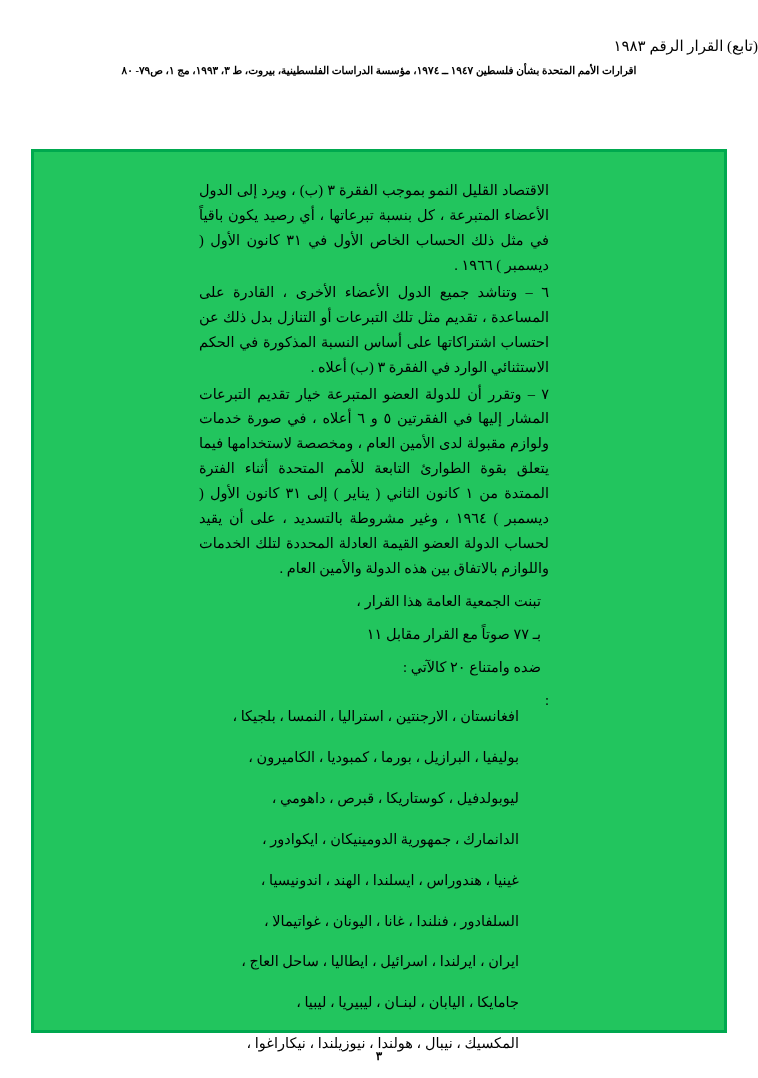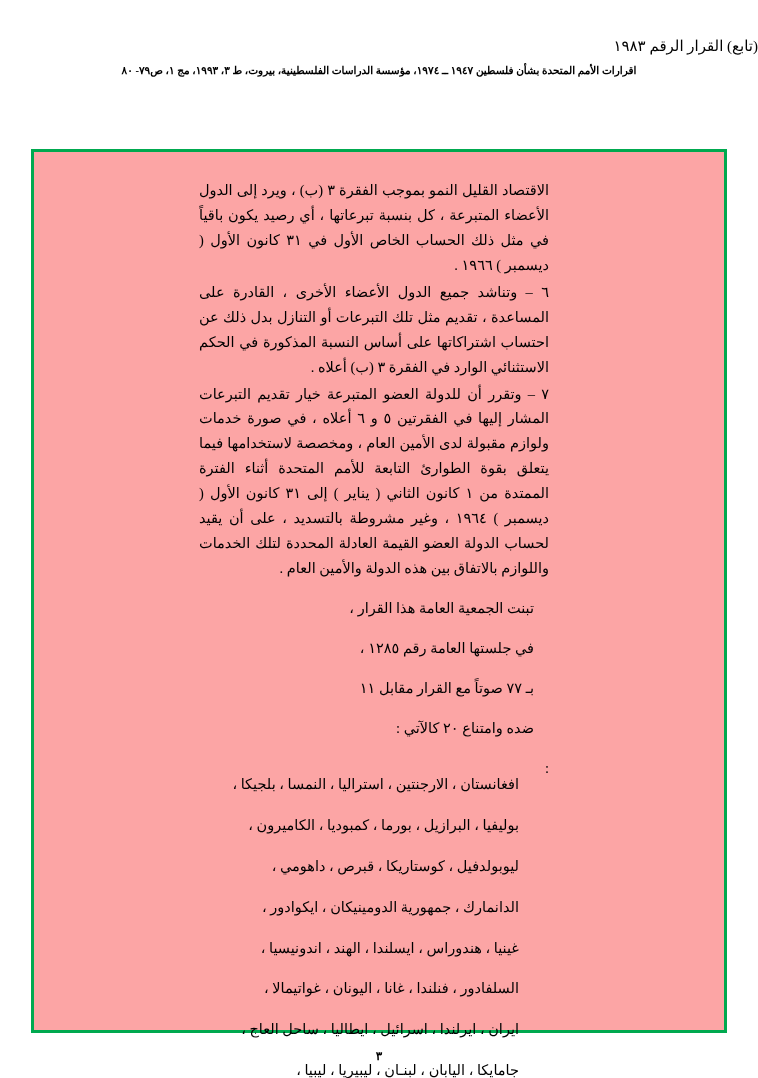--- a/index.html
+++ b/index.html
@@ -37,42 +37,42 @@
     direction: rtl;
   }
   .frame {
     position: absolute;
     left: 31px;
     top: 112px;
     width: 696px;
     height: 884px;
     border: 3px solid #00a94f;
     box-sizing: border-box;
-    background: #fca5a5;
+    background: #22c55e;
   }
   .body-col {
     position: absolute;
     right: 175px;
     top: 26px;
     width: 350px;
     direction: rtl;
     text-align: justify;
     text-align-last: right;
     font-size: 14.5px;
     line-height: 1.72;
   }
   .para {
     margin: 0 0 2px 0;
     text-align: justify;
     text-align-last: right;
   }
   .short {
     text-align: right;
     text-align-last: right;
-    margin: 15px;
+    margin: 8px;
   }
   .block-votes {
     margin-top: 2px;
   }
   .vote-row {
     display: flex;
     flex-direction: row;
     direction: rtl;
     margin: 0;
   }
@@ -114,21 +114,20 @@
     <div class="body-col">
 
       <p class="para">الاقتصاد القليل النمو بموجب الفقرة ٣ (ب) ، ويرد إلى الدول الأعضاء المتبرعة ، كل بنسبة تبرعاتها ، أي رصيد يكون باقياً في مثل ذلك الحساب الخاص الأول في ٣١ كانون الأول ( ديسمبر ) ١٩٦٦ .</p>
 
       <p class="para">٦ – وتناشد جميع الدول الأعضاء الأخرى ، القادرة على المساعدة ، تقديم مثل تلك التبرعات أو التنازل بدل ذلك عن احتساب اشتراكاتها على أساس النسبة المذكورة في الحكم الاستثنائي الوارد في الفقرة ٣ (ب) أعلاه .</p>
 
       <p class="para">٧ – وتقرر أن للدولة العضو المتبرعة خيار تقديم التبرعات المشار إليها في الفقرتين ٥ و ٦ أعلاه ، في صورة خدمات ولوازم مقبولة لدى الأمين العام ، ومخصصة لاستخدامها فيما يتعلق بقوة الطوارئ التابعة للأمم المتحدة أثناء الفترة الممتدة من ١ كانون الثاني ( يناير ) إلى ٣١ كانون الأول ( ديسمبر ) ١٩٦٤ ، وغير مشروطة بالتسديد ، على أن يقيد لحساب الدولة العضو القيمة العادلة المحددة لتلك الخدمات واللوازم بالاتفاق بين هذه الدولة والأمين العام .</p>
 
       <div class="block-votes">
         <p class="short">تبنت الجمعية العامة هذا القرار ،</p>
-        <p class="short">في جلستها العامة رقم ١٢٨٥ ،</p>
         <p class="short">بـ ٧٧ صوتاً مع القرار مقابل ١١</p>
         <p class="short">ضده وامتناع ٢٠ كالآتي :</p>
       </div>
 
       <div class="vote-row">
         <div class="vote-colon">:</div>
         <div class="vote-list">
           <p>افغانستان ، الارجنتين ، استراليا ، النمسا ، بلجيكا ،</p>
           <p>بوليفيا ، البرازيل ، بورما ، كمبوديا ، الكاميرون ،</p>
           <p>ليوبولدفيل ، كوستاريكا ، قبرص ، داهومي ،</p>

